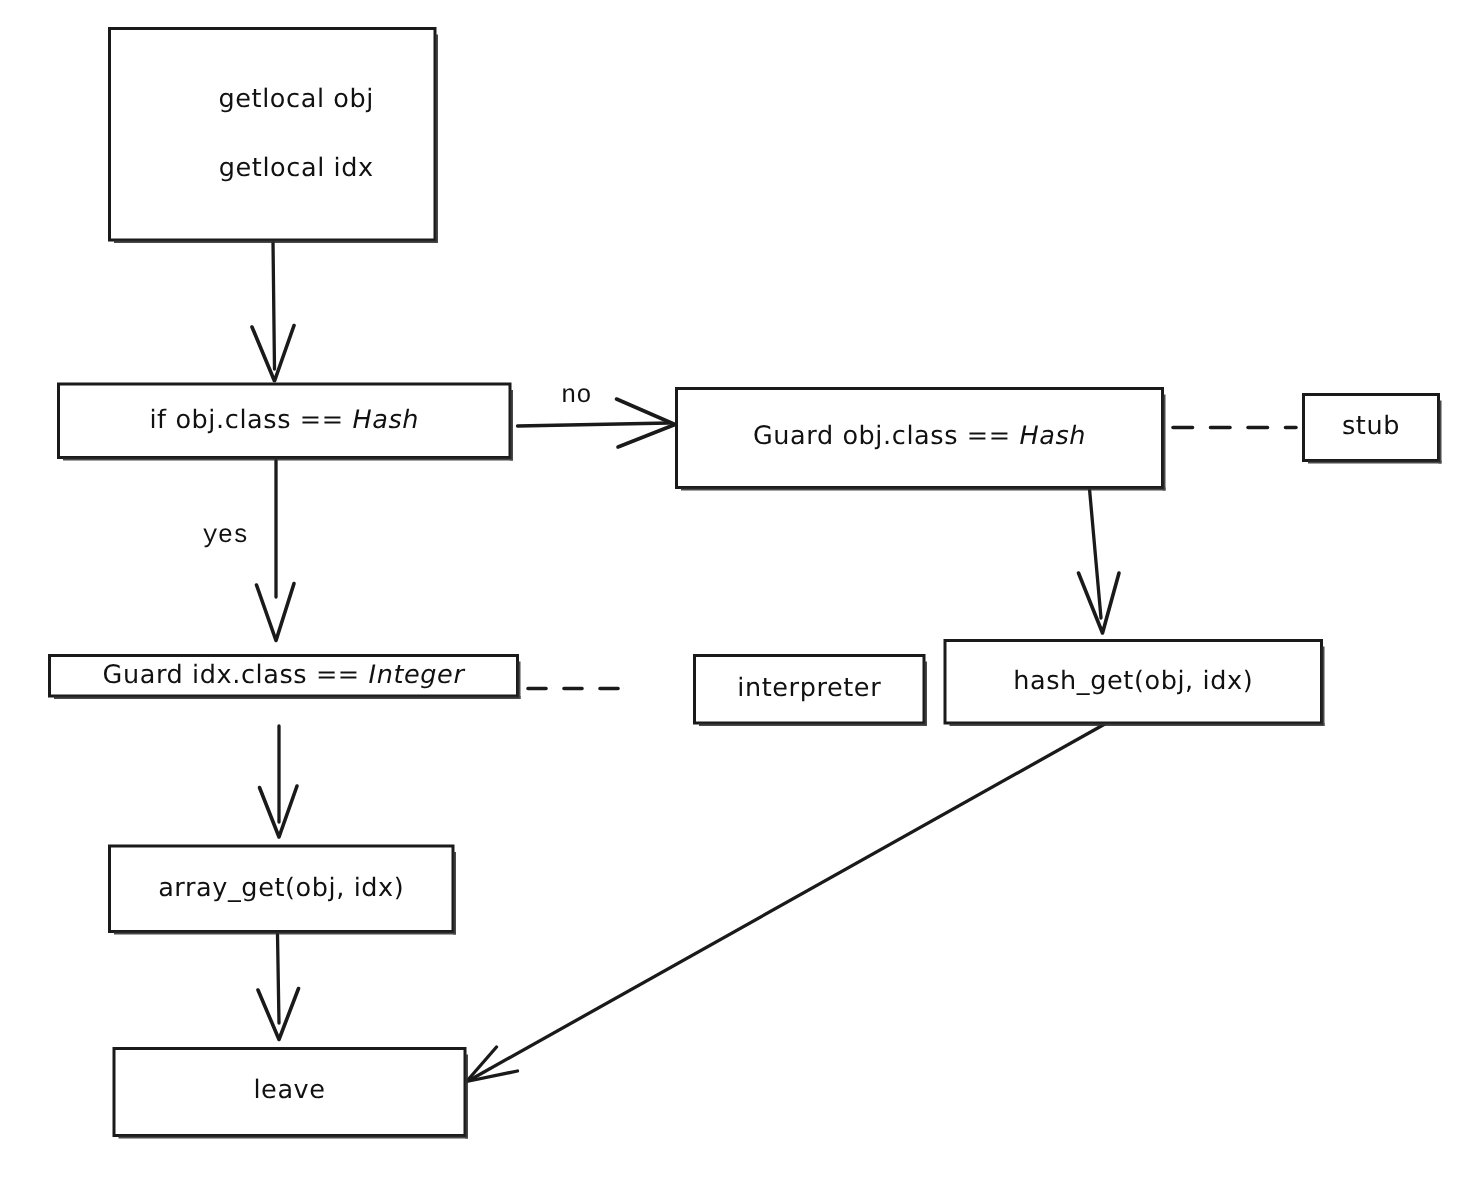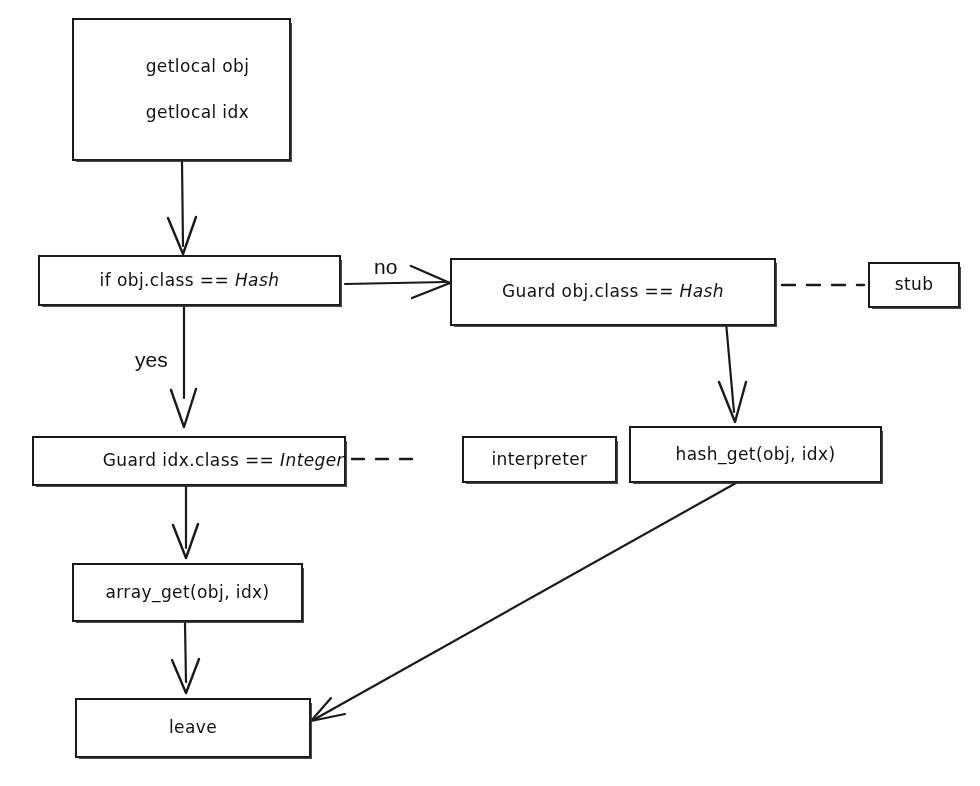--- a/index.html
+++ b/index.html
@@ -51,34 +51,34 @@
     line-height: 1.15;
   }
   .node.multiline {
     flex-direction: column;
     justify-content: center;
     gap: 26px;
     padding-left: 32px;
   }
   .edge-label {
     position: absolute;
-    font-family: Liberation Sans, sans-serif;
-    font-size: 21px;
+    font-family: Liberation Mono, monospace;
+    font-size: 17px;
     color: #111111;
     z-index: 4;
     white-space: nowrap;
   }
   .italicish { font-style: italic; }
 
   
   #n-getlocal  { left: 72px;  top: 18px;  width: 219px; height: 143px; }
   #n-if-array  { left: 38px;  top: 255px; width: 303px; height: 51px;  }
   #n-guard-hash{ left: 450px; top: 258px; width: 326px; height: 68px;  }
   #n-stub      { left: 868px; top: 262px; width: 92px;  height: 46px;  }
-  #n-guard-int { left: 32px;  top: 436px; width: 314px; height: 50px; justify-content: flex-end;  }
+  #n-guard-int { left: 32px;  top: 436px; width: 314px; height: 29px;  }
   #n-interp    { left: 418px; top: 436px; width: 155px; height: 47px; margin-left: 44px;  }
   #n-hash-get  { left: 613px; top: 426px; width: 253px; height: 57px; margin-left: 16px;  }
   #n-array-get { left: 72px;  top: 563px; width: 231px; height: 59px;  }
   #n-leave     { left: 75px;  top: 698px; width: 236px; height: 60px; justify-content: center;  }
 
   #lbl-yes { left: 135px; top: 348px; }
   #lbl-no  { left: 374px; top: 255px; }
 </style>
 </head>
 <body>

